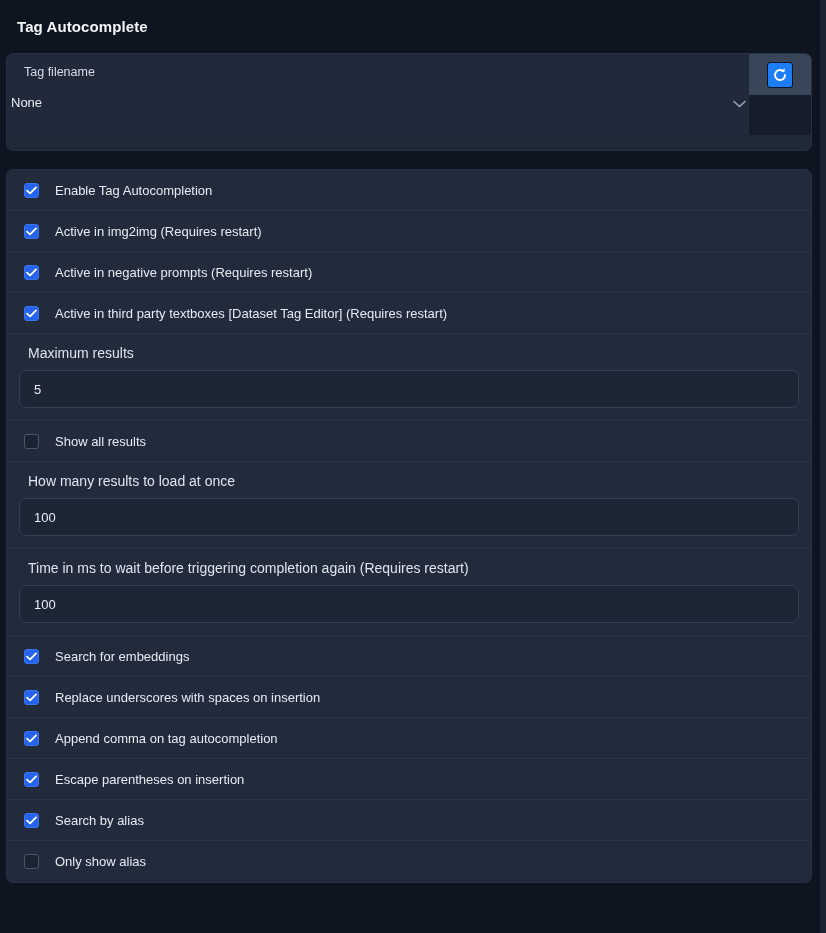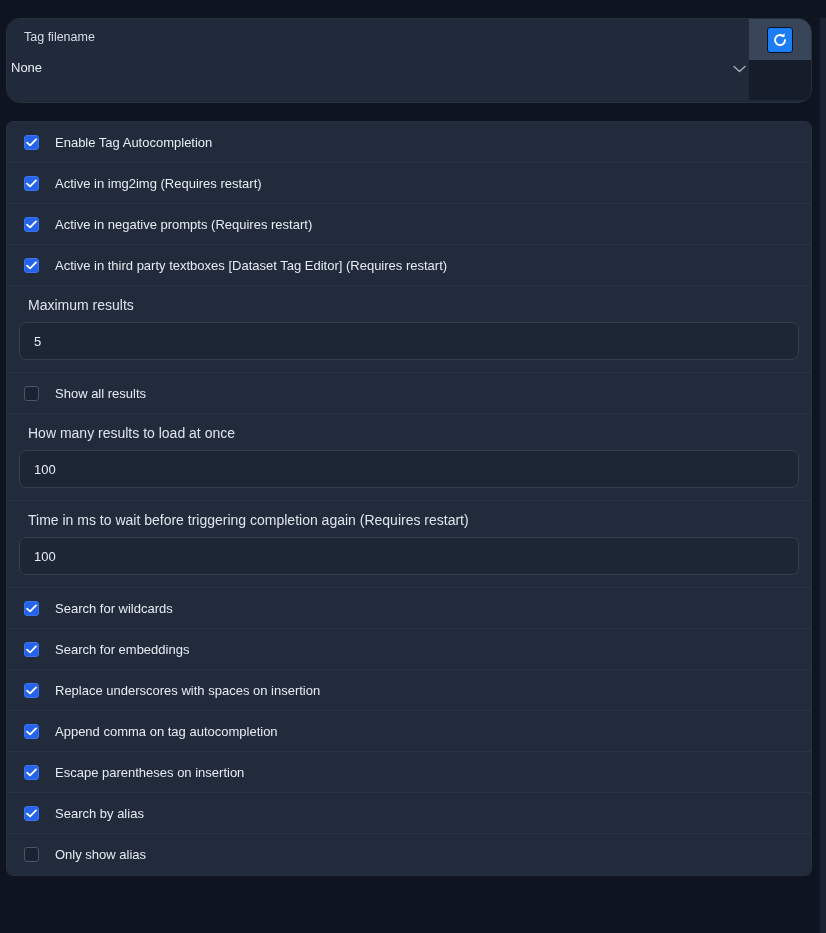--- a/index.html
+++ b/index.html
@@ -32,24 +32,24 @@
     font-size: 15px;
     font-weight: bold;
     padding: 18px 0 0 17px;
     letter-spacing: .1px;
   }
 
   
   .dropdown-panel {
     position: relative;
     margin: 18px 14px 0 6px;
-    height: 85px;
+    height: 98px;
     background: #1f2937;
     border: 1px solid #26303f;
-    border-radius: 14px;
+    border-radius: 7px;
     overflow: hidden;
   }
   .dropdown-field {
     position: absolute;
     left: 0; top: 0;
     width: 762px; height: 81px;
     background: #202a3a;
     border-right: 1px solid #2b3647;
   }
   .dropdown-label {
@@ -166,20 +166,21 @@
     outline: none;
   }
 </style>
 </head>
 <body>
 
 <div id="page">
 
   <div class="scroll-gutter"></div>
 
+  <div class="page-title">Tag Autocomplete</div>
 
   <div class="dropdown-panel">
 
     <div class="dropdown-field">
       <div class="dropdown-label">Tag filename</div>
       <div class="dropdown-value">None</div>
       <span class="chevron-down-icon">
         <svg width="13" height="8" viewBox="0 0 13 8">
           <path d="M1 1.5 L6.5 6.5 L12 1.5" fill="none" stroke="#9aa4b6" stroke-width="1.6" stroke-linecap="round" stroke-linejoin="round"></path>
         </svg>
@@ -247,28 +248,20 @@
       <div class="row number-row">
         <div class="number-label">Time in ms to wait before triggering completion again (Requires restart)</div>
         <input class="number-input" type="text" value="100" style="">
       </div>
       <div class="row checkbox-row">
         <span class="cb on">
           <svg width="11" height="9" viewBox="0 0 11 9">
             <path d="M1 4.6 L4.1 7.4 L10 1.4" fill="none" stroke="#ffffff" stroke-width="1.8" stroke-linecap="round" stroke-linejoin="round"></path>
           </svg>
         </span>
-        <span class="cb-label">Search for wildcards</span>
-      </div>
-      <div class="row checkbox-row">
-        <span class="cb on">
-          <svg width="11" height="9" viewBox="0 0 11 9">
-            <path d="M1 4.6 L4.1 7.4 L10 1.4" fill="none" stroke="#ffffff" stroke-width="1.8" stroke-linecap="round" stroke-linejoin="round"></path>
-          </svg>
-        </span>
         <span class="cb-label">Search for embeddings</span>
       </div>
       <div class="row checkbox-row">
         <span class="cb on">
           <svg width="11" height="9" viewBox="0 0 11 9">
             <path d="M1 4.6 L4.1 7.4 L10 1.4" fill="none" stroke="#ffffff" stroke-width="1.8" stroke-linecap="round" stroke-linejoin="round"></path>
           </svg>
         </span>
         <span class="cb-label">Replace underscores with spaces on insertion</span>
       </div>

